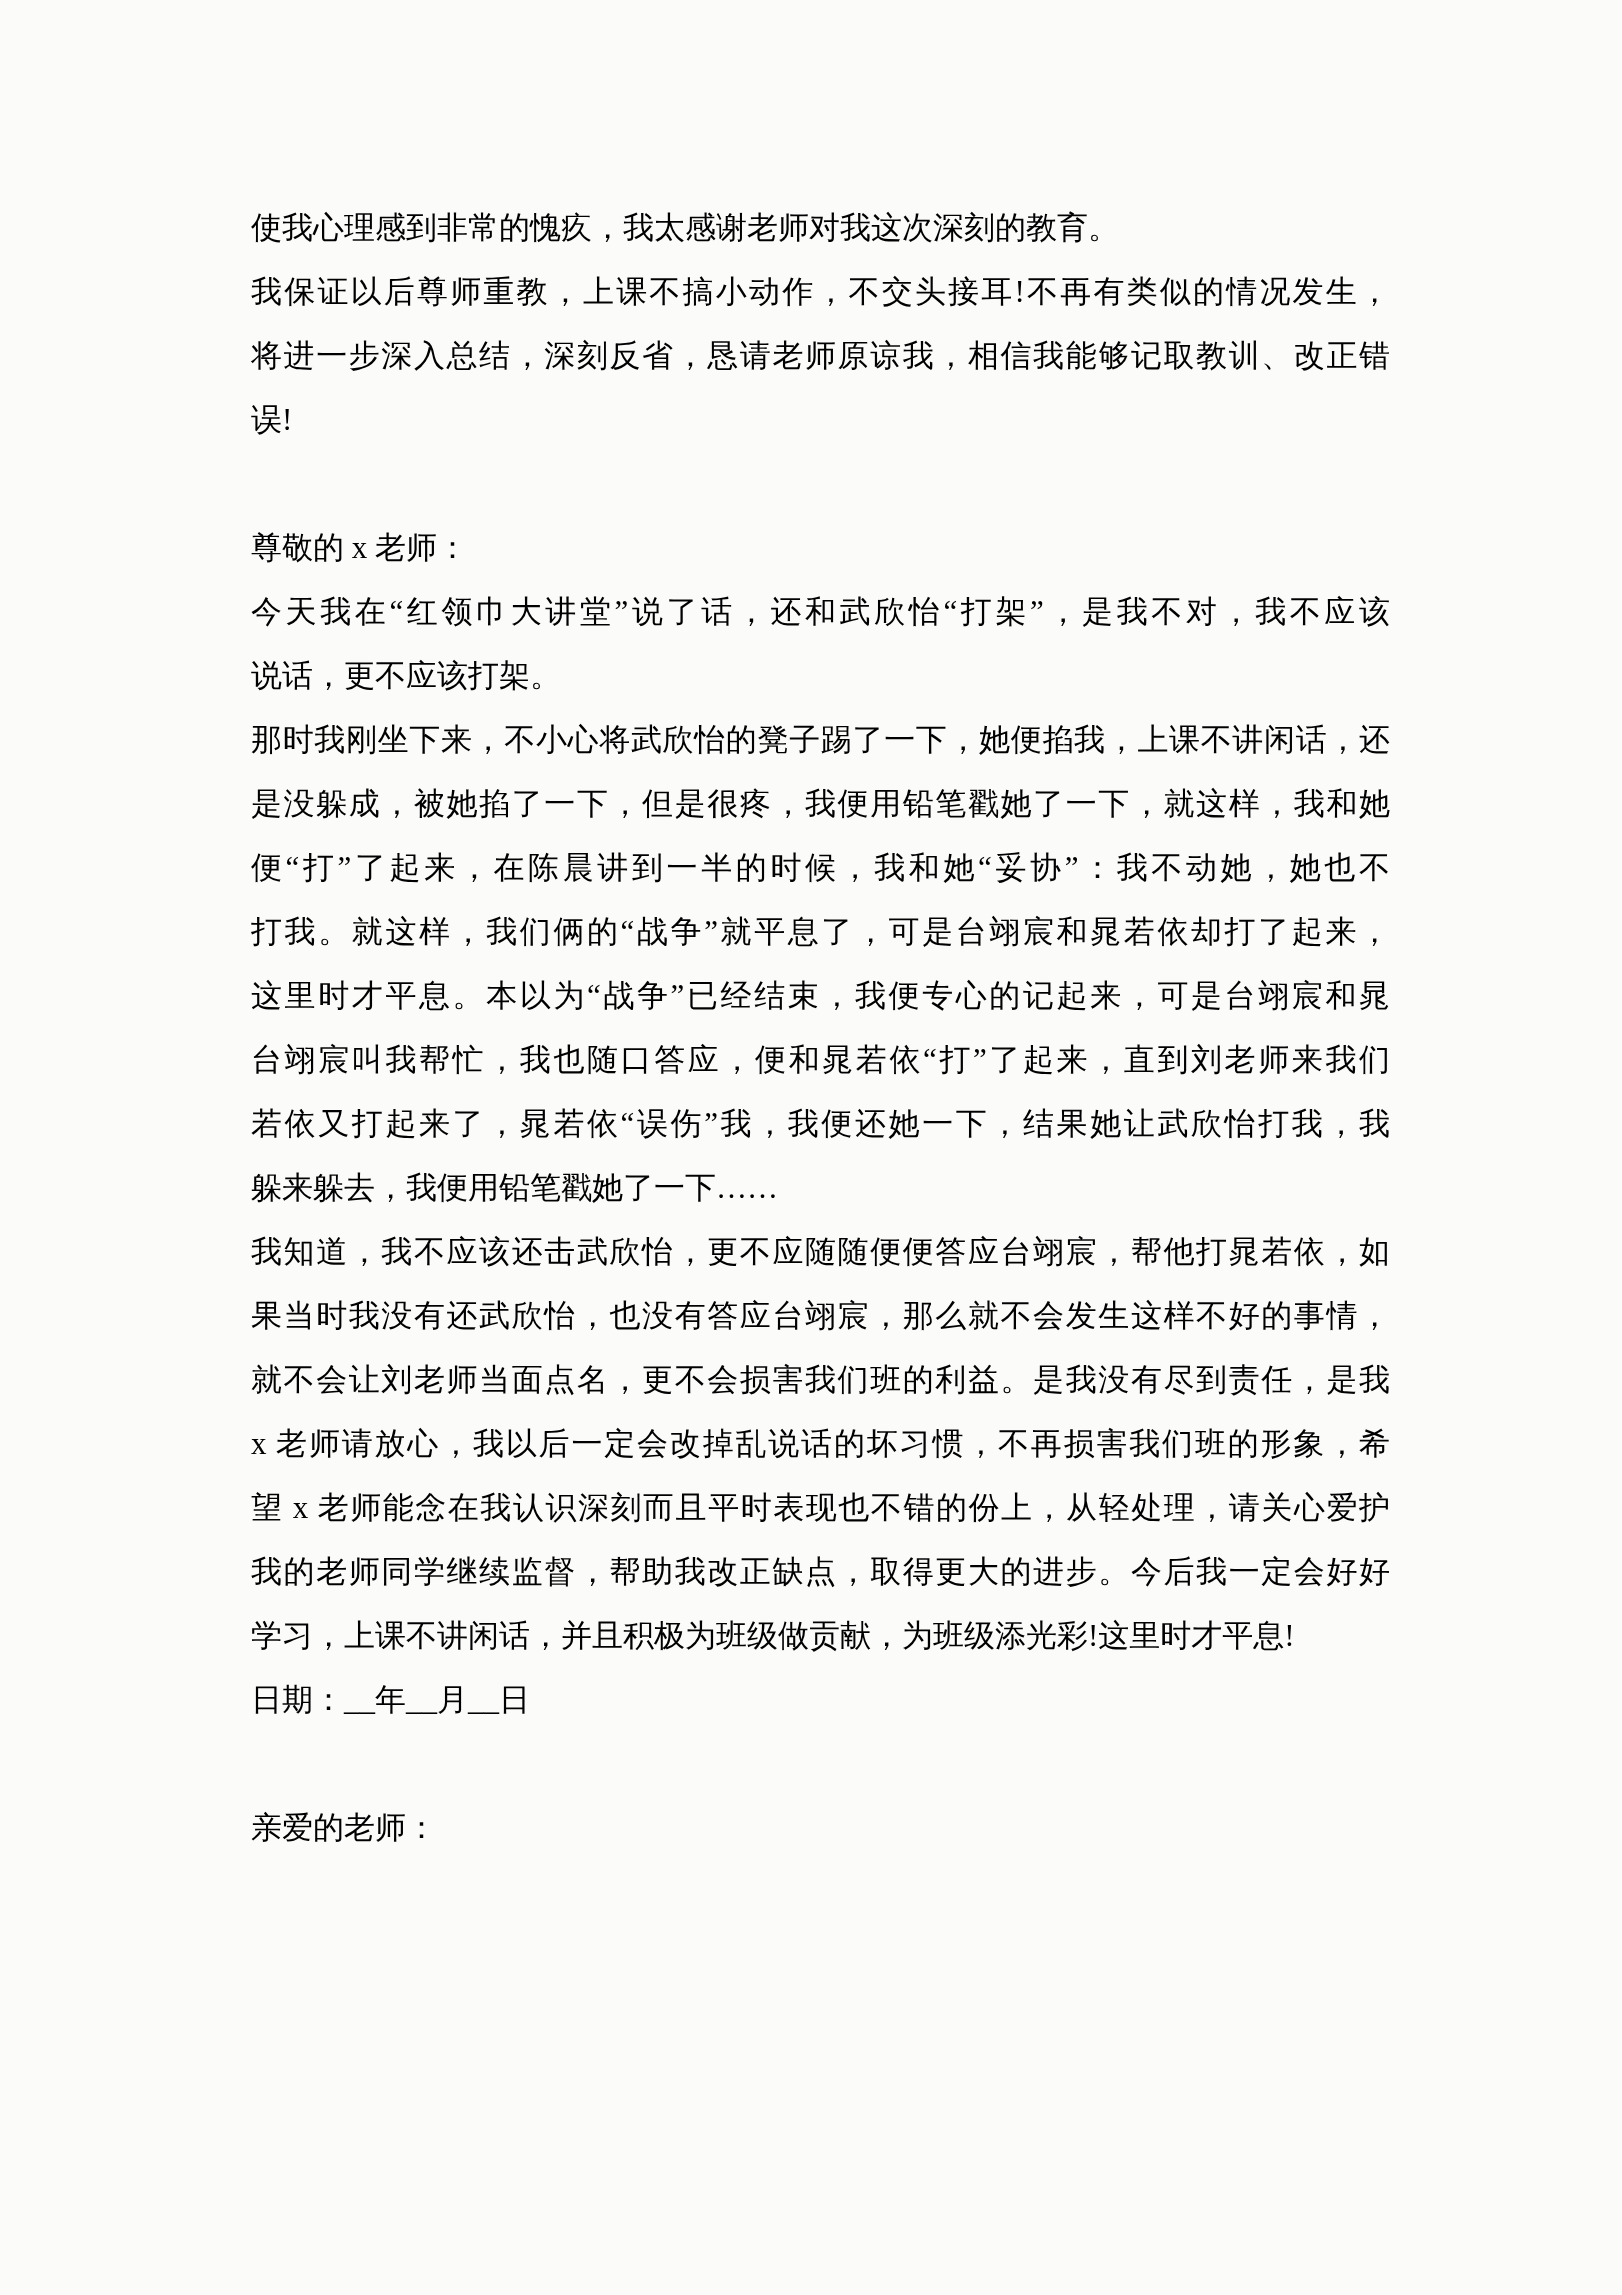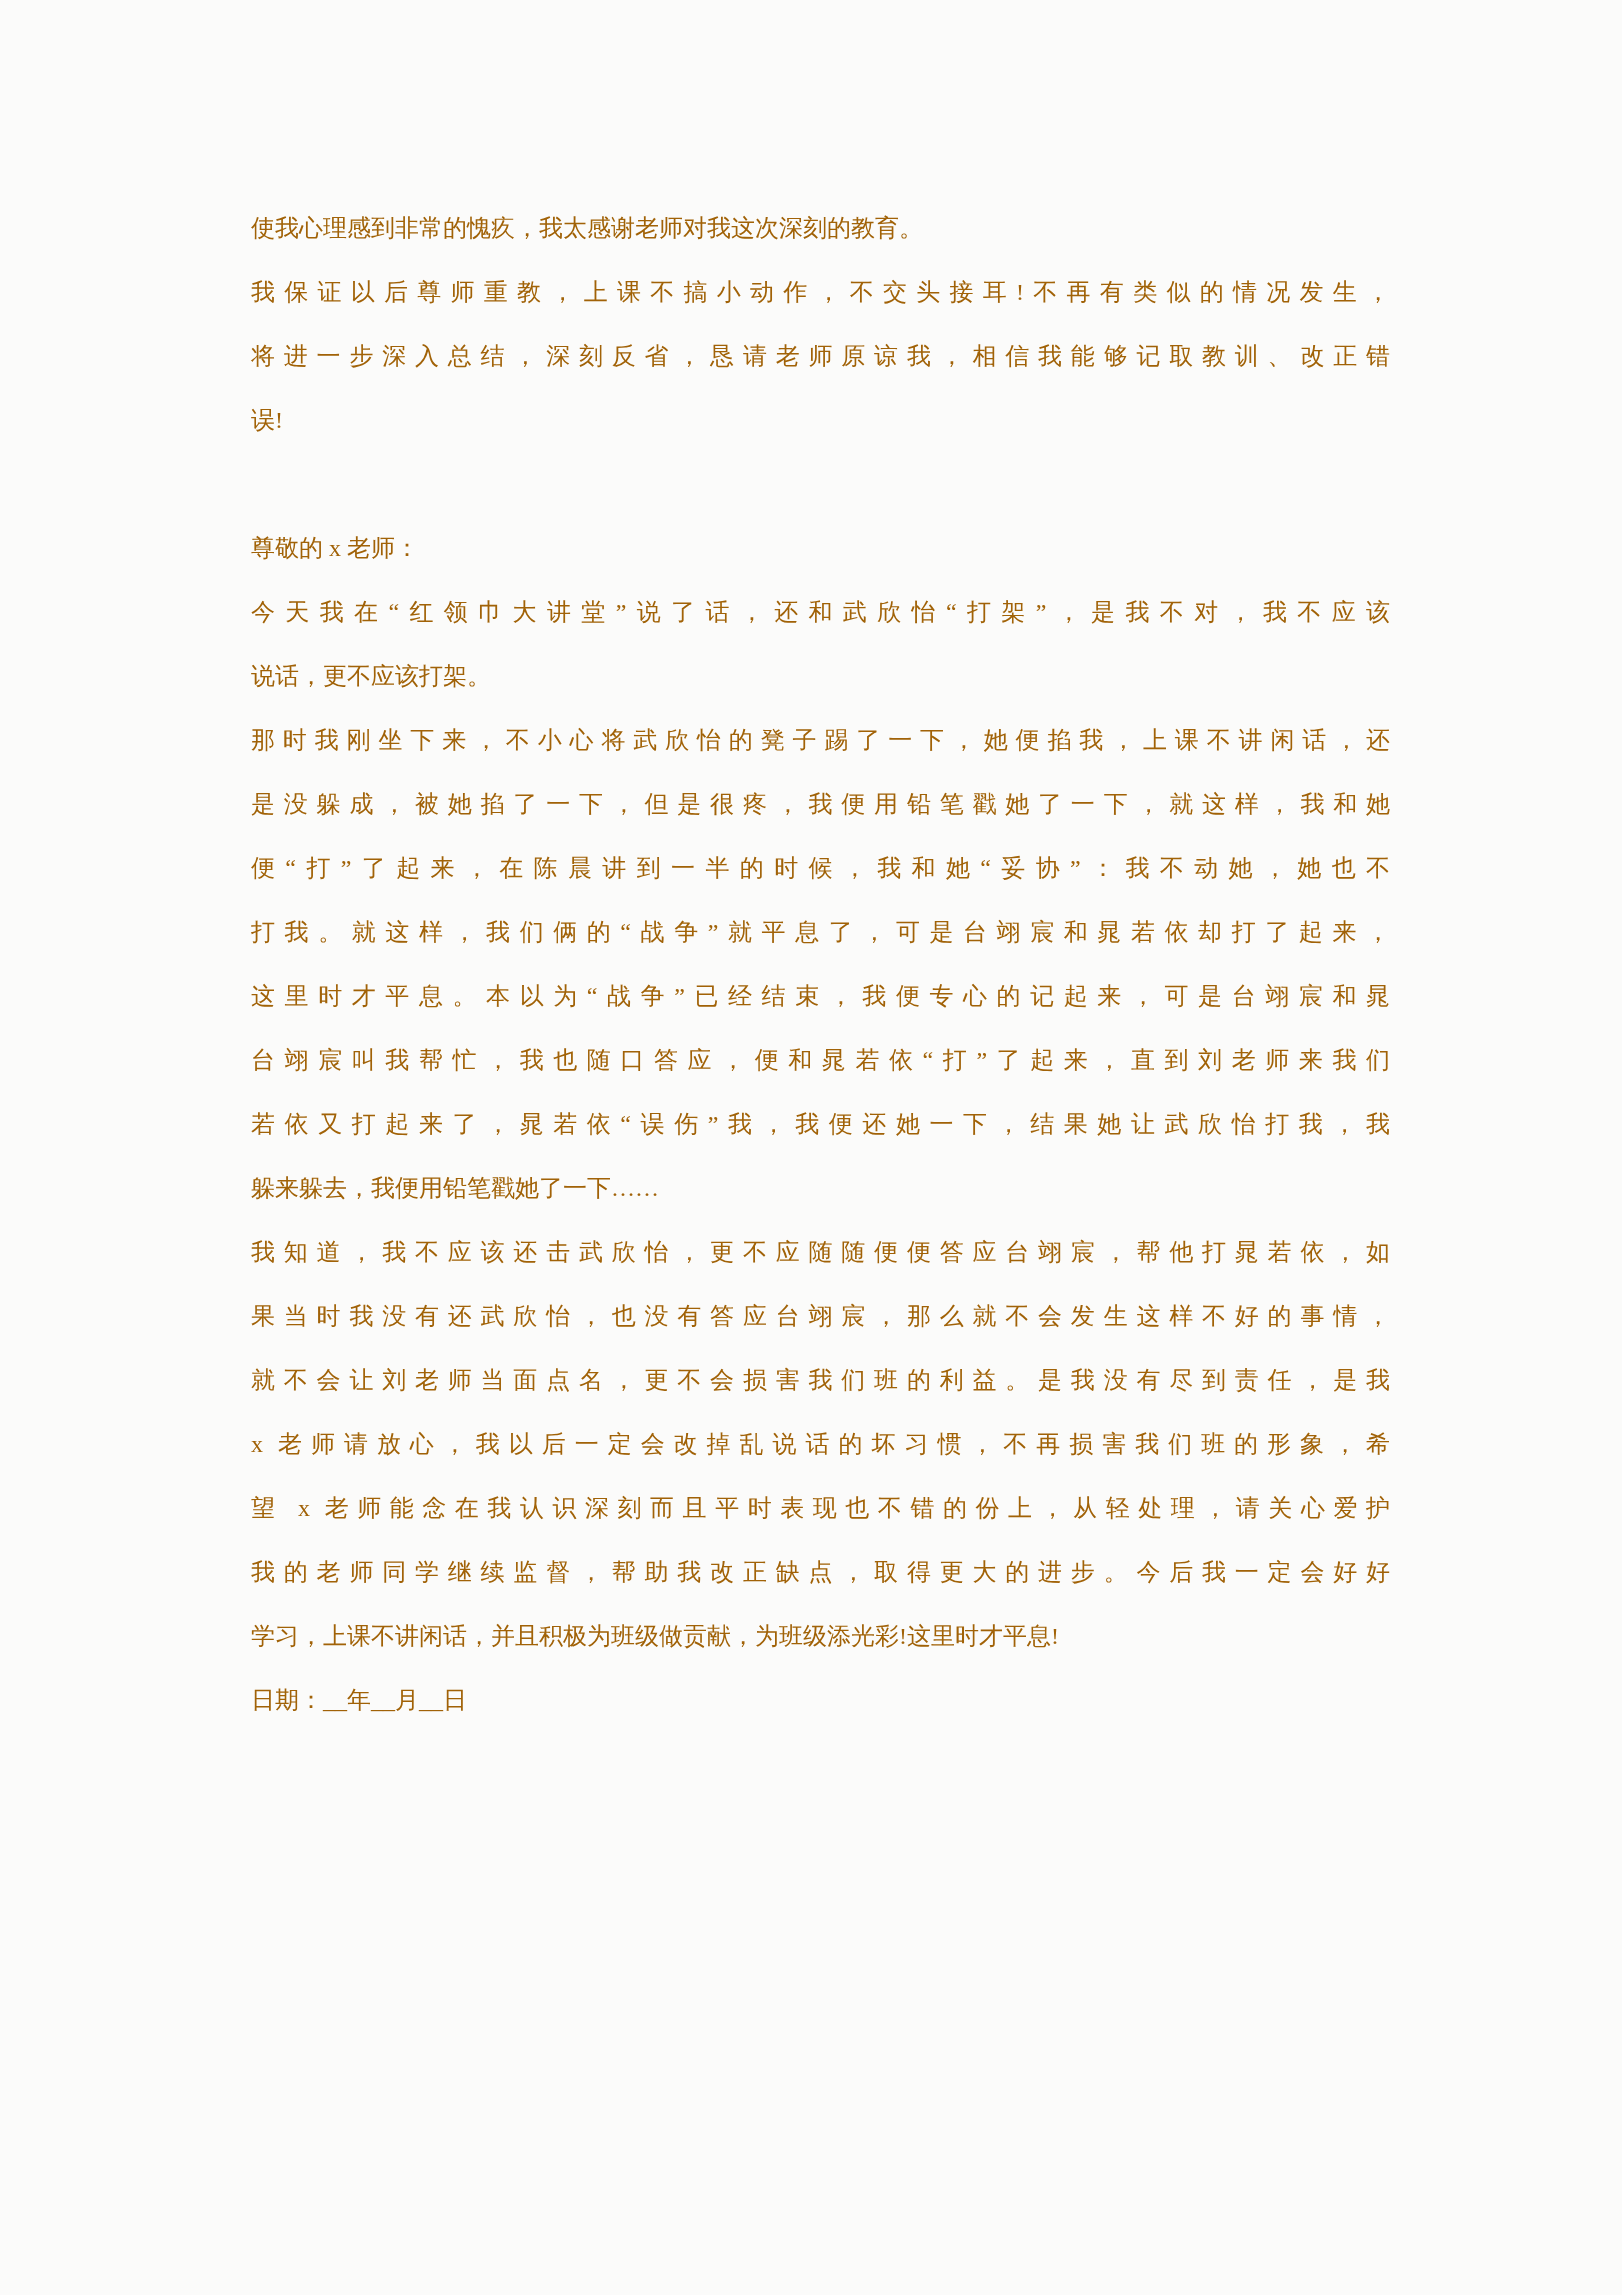--- a/index.html
+++ b/index.html
@@ -16,22 +16,22 @@
   }
   .text-block {
     position: absolute;
     left: 251px;
     top: 196px;
     width: 1139px;
   }
   .line {
     height: 64px;
     line-height: 64px;
-    font-size: 24px;
-    color: #a16207;
+    font-size: 31px;
+    color: #000000;
     white-space: pre;
     text-align: left;
   }
   .line.justify {
     white-space: normal;
     text-align: justify;
     text-align-last: justify;
     text-justify: inter-character;
   }
 </style>
@@ -58,15 +58,16 @@
       <div class="line">躲来躲去，我便用铅笔戳她了一下……</div>
       <div class="line justify">我知道，我不应该还击武欣怡，更不应随随便便答应台翊宸，帮他打晁若依，如</div>
       <div class="line justify">果当时我没有还武欣怡，也没有答应台翊宸，那么就不会发生这样不好的事情，</div>
       <div class="line justify">就不会让刘老师当面点名，更不会损害我们班的利益。是我没有尽到责任，是我</div>
       <div class="line justify">x 老师请放心，我以后一定会改掉乱说话的坏习惯，不再损害我们班的形象，希</div>
       <div class="line justify">望 x 老师能念在我认识深刻而且平时表现也不错的份上，从轻处理，请关心爱护</div>
       <div class="line justify">我的老师同学继续监督，帮助我改正缺点，取得更大的进步。今后我一定会好好</div>
       <div class="line">学习，上课不讲闲话，并且积极为班级做贡献，为班级添光彩!这里时才平息!</div>
       <div class="line">日期：__年__月__日</div>
       <div class="line"></div>
+      <div class="line">亲爱的老师：</div>
     </div>
 </div>
 
 
 </body></html>

